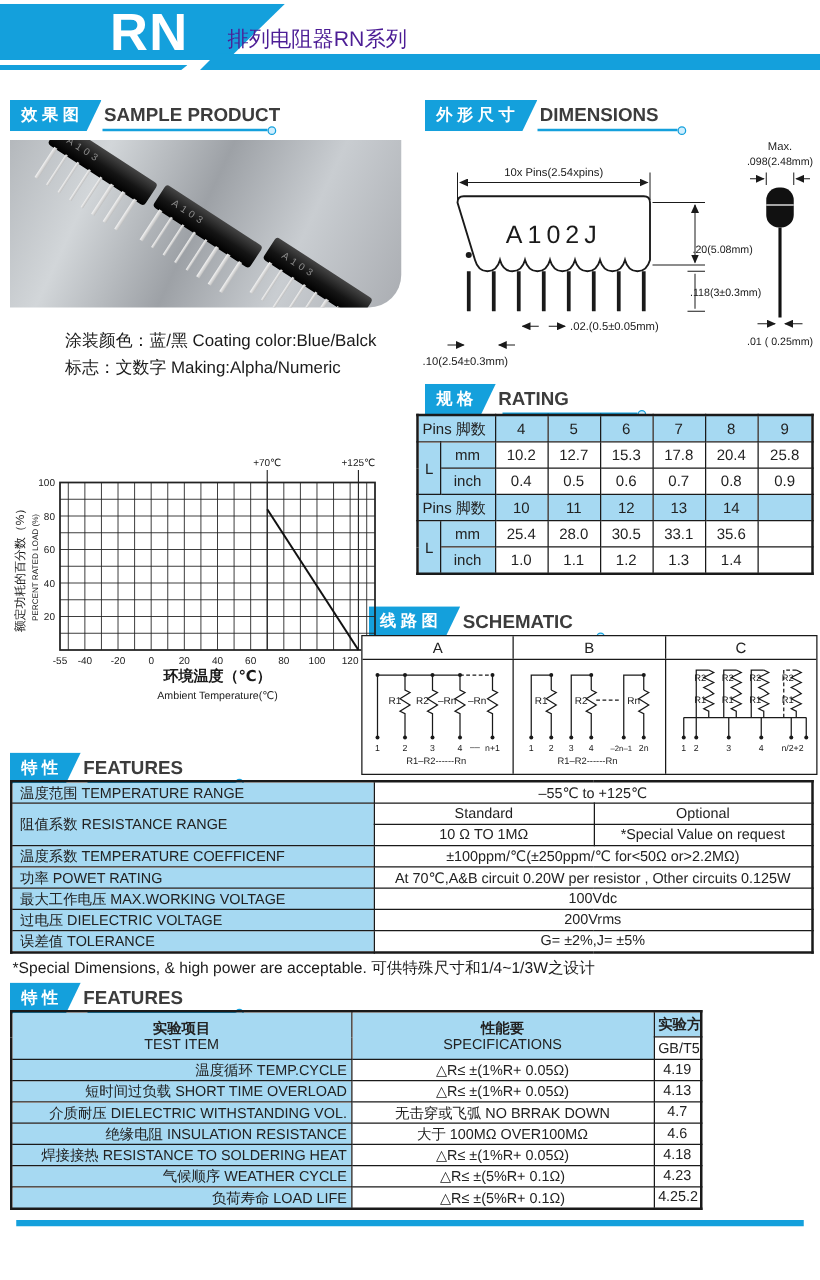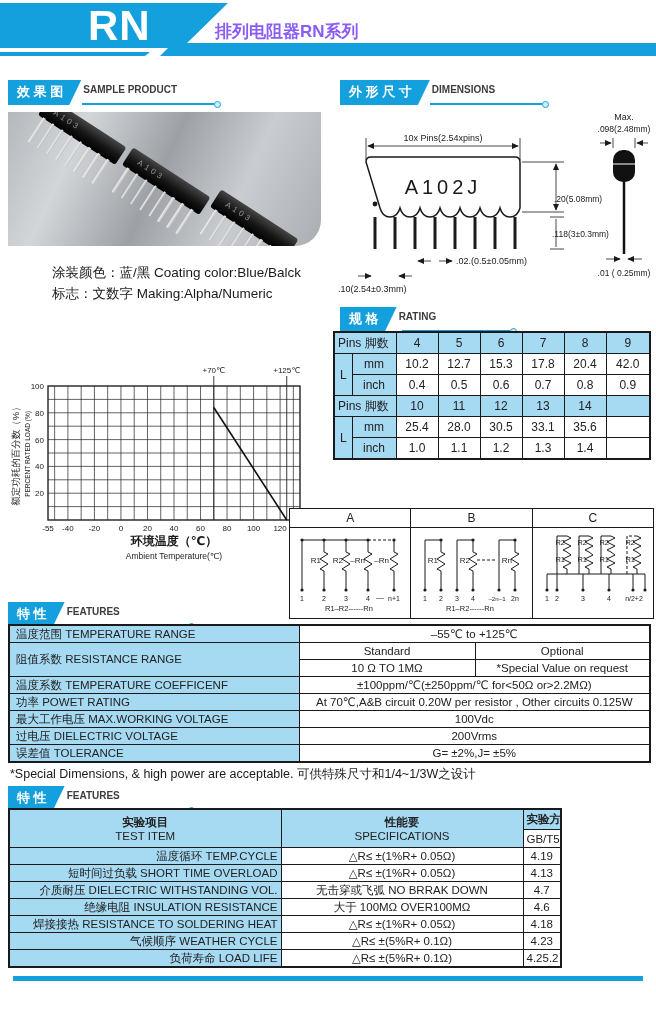--- a/index.html
+++ b/index.html
@@ -3,31 +3,31 @@
 <meta charset="utf-8">
 <style>
   html,body{margin:0;padding:0;background:#fff;}
   body{font-family:"Liberation Sans","DejaVu Sans",sans-serif;color:#222;}
   #page{position:relative;width:656px;height:1024px;background:#fff;overflow:hidden;}
 
   
   .banner-poly{position:absolute;left:0;top:3px;width:228px;height:45px;background:var(--brand);
     clip-path:polygon(0 0,100% 0,calc(100% - 46px) 100%,0 100%);}
   .banner-rn{position:absolute;left:88px;top:2px;color:#fff;font-size:42px;font-weight:bold;letter-spacing:1px;}
-  .banner-title{position:absolute;left:182px;top:20px;font-size:17px;font-weight:bold;color:#8b5cf6;margin-left:33px;}
+  .banner-title{position:absolute;left:182px;top:20px;font-size:17px;font-weight:normal;color:#4c1d95;}
   .banner-line-left{position:absolute;left:0;top:52px;width:150px;height:4px;background:var(--brand);
     clip-path:polygon(0 0,100% 0,calc(100% - 5px) 100%,0 100%);}
   .banner-bar-right{position:absolute;left:160px;top:43px;width:496px;height:13px;background:var(--brand);
     clip-path:polygon(13px 0,100% 0,100% 100%,0 100%);}
 
   
   .sec{position:absolute;height:24px;white-space:nowrap;}
   .sec .tab{display:inline-block;background:var(--brand);color:#fff;font-weight:bold;font-size:13px;
     padding:3px 18px 4px 9px;clip-path:polygon(0 0,100% 0,calc(100% - 12px) 100%,0 100%);}
-  .sec .en{display:inline-block;margin-left:2px;padding-top:4px;font-size:10px;font-weight:bold;color:#3c3c3c;vertical-align:top;}
+  .sec .en{display:inline-block;margin-left:2px;padding-top:4px;font-size:15px;font-weight:bold;color:#3c3c3c;vertical-align:top;}
   .sec .line{position:absolute;bottom:-1px;height:2px;background:var(--brand);}
   .sec .line::after{content:'';position:absolute;right:-7px;top:-2px;width:5px;height:5px;border-radius:50%;
     background:#cfeefe;border:1.5px solid var(--brand);}
 
   
   .photo{position:absolute;left:8px;top:112px;width:313px;height:134px;border-radius:0 0 26px 0;overflow:hidden;
     background:linear-gradient(115deg,#b4b8bc 0%,#d2d6d9 22%,#9da1a6 48%,#c9cdd1 72%,#aaadb2 100%);}
   .sip{position:absolute;width:100px;height:56px;transform:rotate(33deg);}
   .sip .body{position:absolute;left:0;top:0;width:92px;height:21px;border-radius:3px;
     background:linear-gradient(#454545,#151515 55%,#000);}
@@ -80,20 +80,24 @@
     <div class="tab">效 果 图</div><div class="en">SAMPLE PRODUCT</div>
     <div class="line" style="left:74px;width:132px"></div>
   </div>
   <div class="sec" style="left:340px;top:80px">
     <div class="tab">外 形 尺 寸</div><div class="en">DIMENSIONS</div>
     <div class="line" style="left:90px;width:112px"></div>
   </div>
   <div class="sec" style="left:340px;top:307px">
     <div class="tab">规 格</div><div class="en">RATING</div>
     <div class="line" style="left:62px;width:108px"></div>
+  </div>
+  <div class="sec" style="left:295px;top:485px">
+    <div class="tab">线 路 图</div><div class="en">SCHEMATIC</div>
+    <div class="line" style="left:74px;width:108px"></div>
   </div>
   <div class="sec" style="left:8px;top:602px">
     <div class="tab">特  性</div><div class="en">FEATURES</div>
     <div class="line" style="left:62px;width:118px"></div>
   </div>
   <div class="sec" style="left:8px;top:786px">
     <div class="tab">特  性</div><div class="en">FEATURES</div>
     <div class="line" style="left:62px;width:118px"></div>
   </div>
 
@@ -229,21 +233,21 @@
           <td>9</td>
     </tr>
     <tr>
       <td rowspan="2" class="blue">L</td>
       <td class="blue">mm</td>
       <td>10.2</td>
           <td>12.7</td>
           <td>15.3</td>
           <td>17.8</td>
           <td>20.4</td>
-          <td>42.0</td>
+          <td>25.8</td>
     </tr>
     <tr>
       <td class="blue">inch</td>
       <td>0.4</td>
           <td>0.5</td>
           <td>0.6</td>
           <td>0.7</td>
           <td>0.8</td>
           <td>0.9</td>
     </tr>

